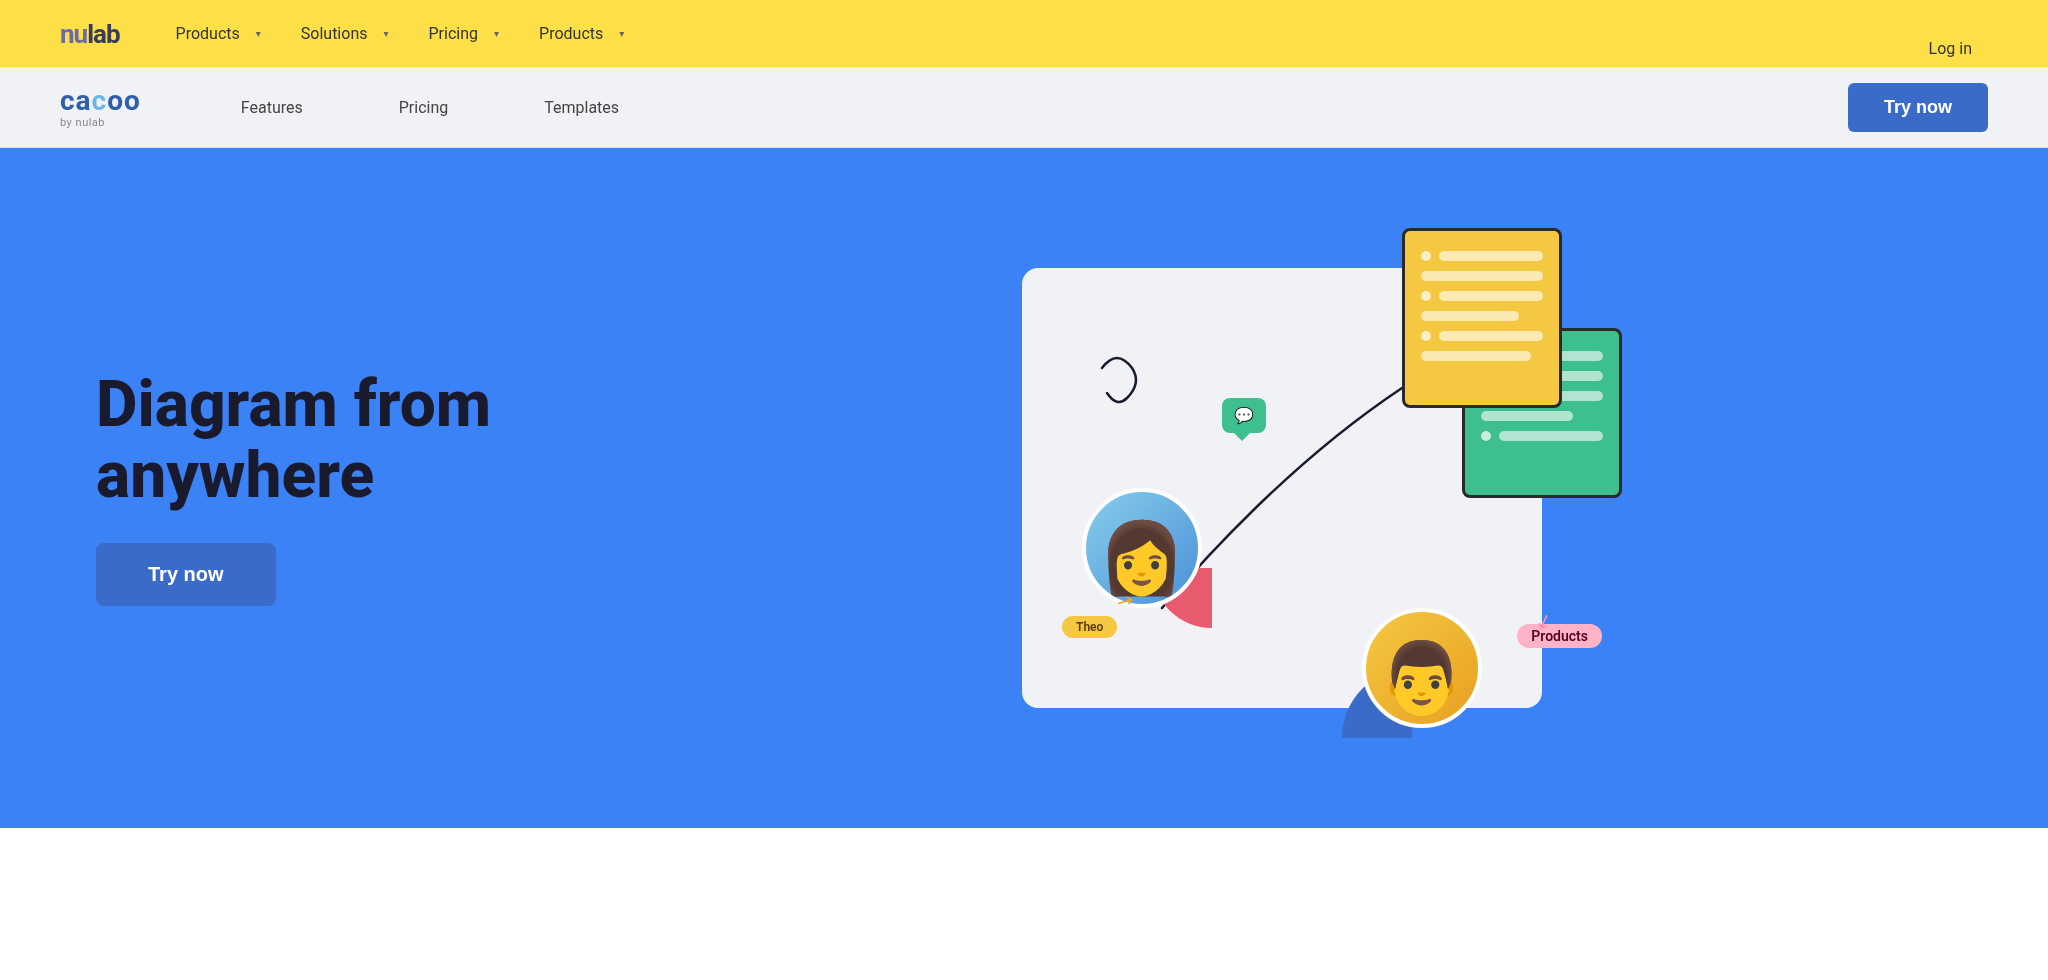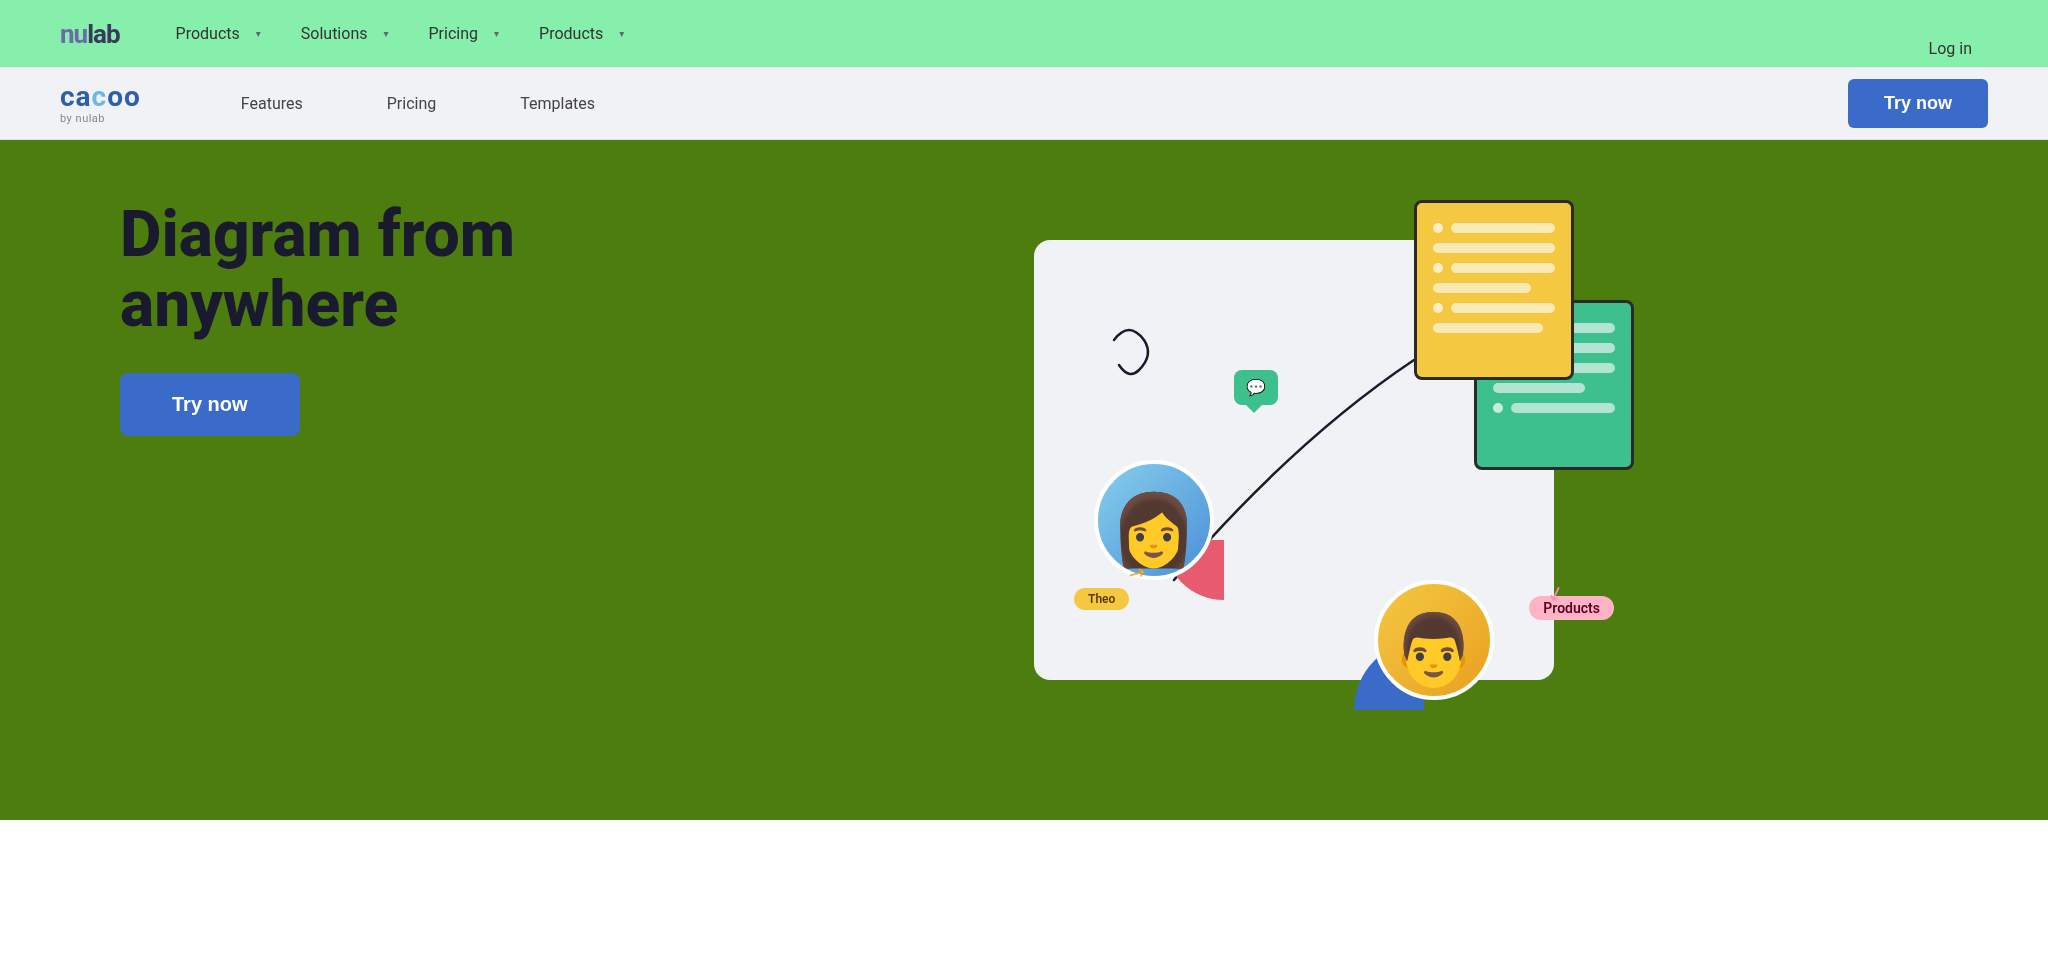--- a/index.html
+++ b/index.html
@@ -8,21 +8,21 @@
       background: #ffffff;
       overflow-x: hidden;
     }
 
     
     .top-nav {
       display: flex;
       align-items: center;
       padding: 12px 60px;
       height: 68px;
-      background: #86efac;
+      background: #fde047;
       border-bottom: 1px solid #e8e8e8;
     }
     .top-nav-logo {
       margin-right: 40px;
     }
     .nulab-logo {
       font-size: 26px;
       font-weight: 700;
       color: #3a3a5c;
       letter-spacing: -1px;
@@ -58,21 +58,21 @@
       color: #333;
       cursor: pointer;
       padding: 8px 16px;
     }
 
     
     .sub-nav {
       display: flex;
       align-items: center;
       padding: 0 60px;
-      height: 72px;
+      height: 80px;
       background: #f0f2f5;
       border-bottom: 1px solid #dde0e8;
     }
     .cacoo-logo {
       margin-right: 60px;
       display: flex;
       flex-direction: column;
       line-height: 1;
     }
     .cacoo-text {
@@ -84,21 +84,21 @@
     .cacoo-text span { color: #6bb8e8; }
     .by-nulab {
       font-size: 11px;
       color: #888;
       margin-top: 2px;
       letter-spacing: 0.5px;
     }
     .sub-nav-links {
       display: flex;
       align-items: center;
-      gap: 4px;
+      gap: 16px;
       flex: 1;
     }
     .sub-nav-link {
       padding: 10px 40px;
       font-size: 16px;
       color: #444;
       cursor: pointer;
       font-weight: 400;
     }
     .sub-nav-right {
@@ -111,23 +111,24 @@
       padding: 14px 36px;
       font-size: 18px;
       font-weight: 600;
       border-radius: 6px;
       cursor: pointer;
     }
 
     
     .hero {
       display: flex;
-      padding: 60px 60px 60px 120px;
+      align-items: center;
+      padding: 60px 60px 60px 96px;
       min-height: 680px;
-      background: #4d7c0f;
+      background: #3b82f6;
       position: relative;
     }
     .hero-content {
       flex: 0 0 480px;
       z-index: 2;
     }
     .hero-title {
       font-size: 64px;
       font-weight: 800;
       color: #1a1a2e;

